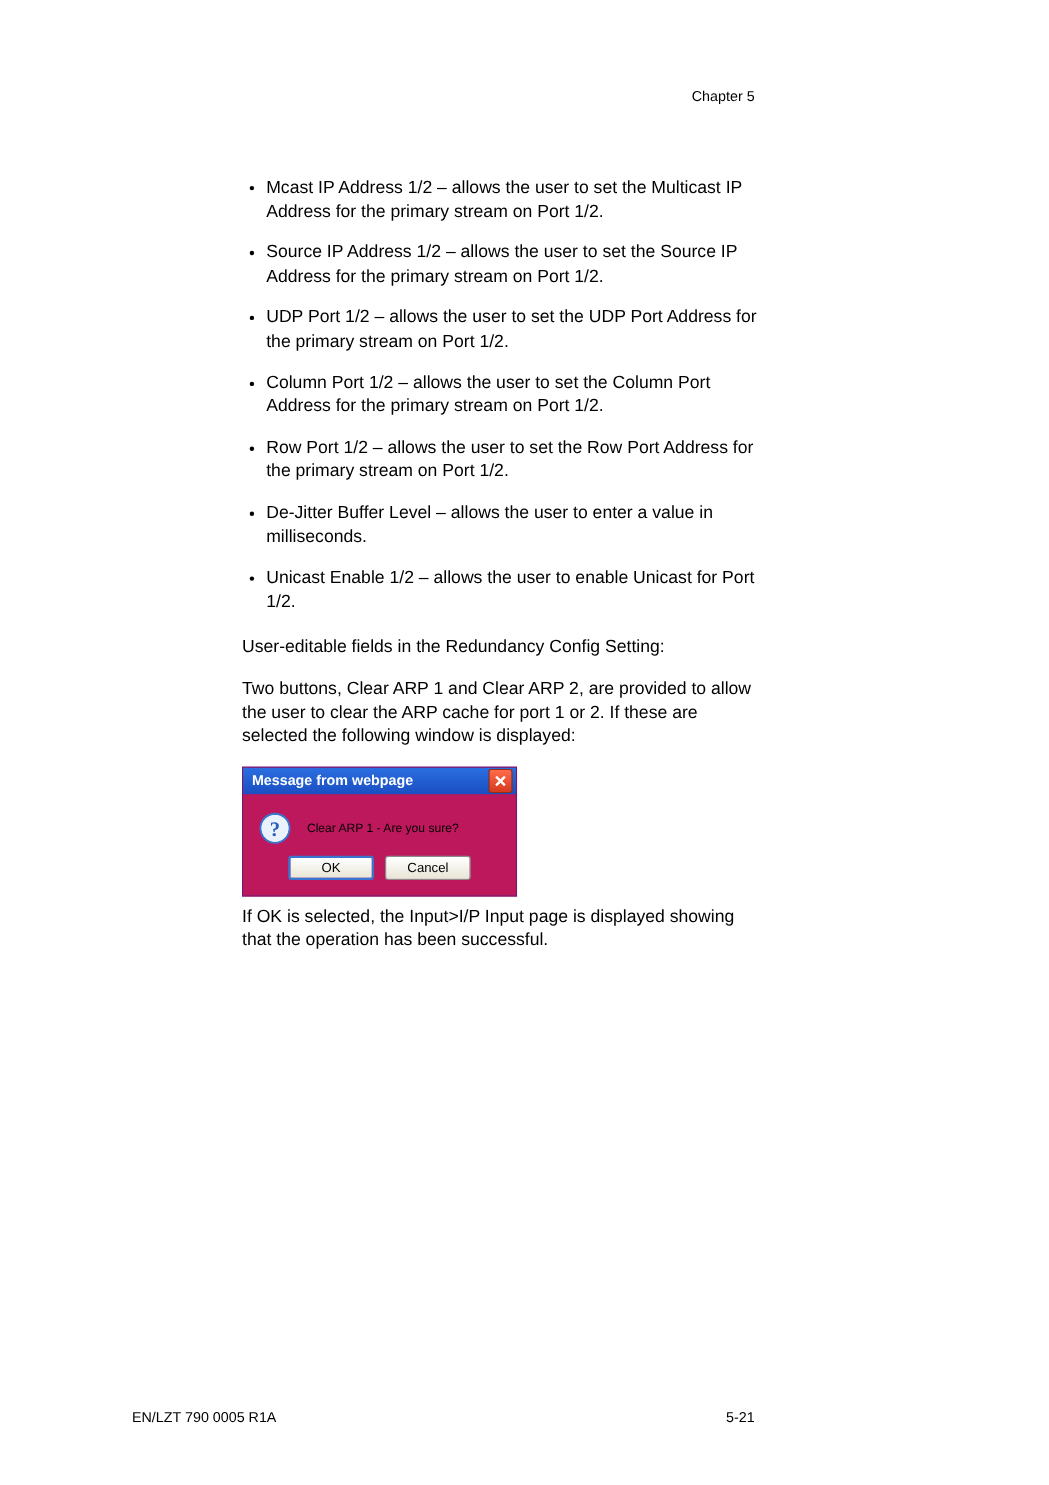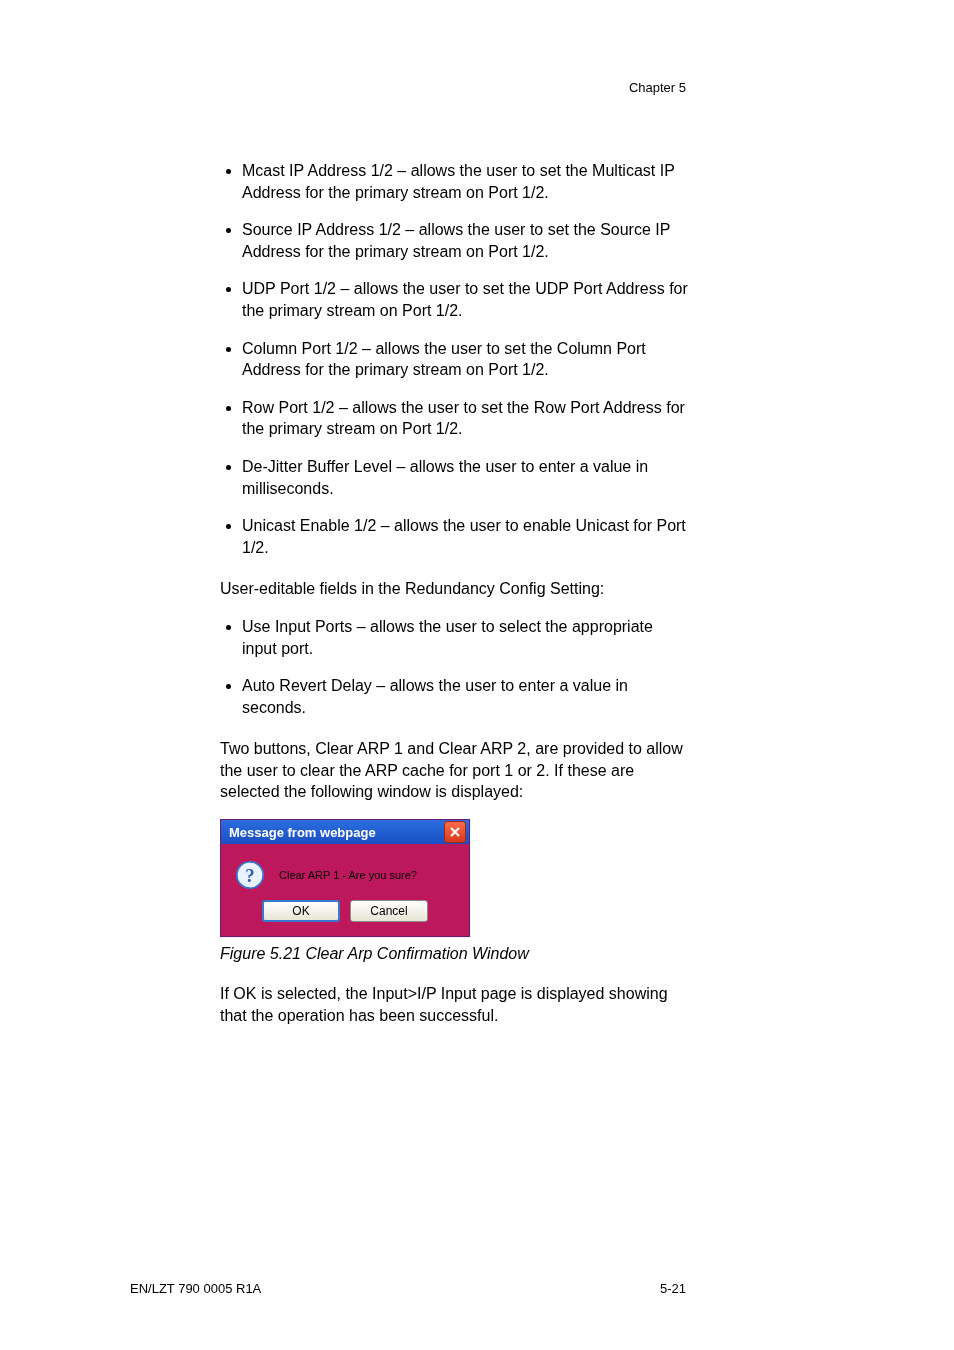--- a/index.html
+++ b/index.html
@@ -113,21 +113,21 @@
     border: 2px solid #3a76d0;
   }
   .fig-caption {
     font-size: 16px;
     font-style: italic;
     margin: 8px 0 20px 0;
   }
   .footer {
     position: absolute;
     bottom: 54px;
-    left: 130px;
+    left: 120px;
     right: 112px;
     display: flex;
     justify-content: space-between;
     font-size: 13px;
   }
 </style>
 </head>
 <body>
 
 <div class="page">
@@ -140,24 +140,20 @@
       <li><span class="bold">Source IP Address 1/2</span><span> – allows the user to set the Source IP Address for the primary stream on Port 1/2.</span></li>
       <li><span class="bold">UDP Port 1/2</span><span> – allows the user to set the UDP Port Address for the primary stream on Port 1/2.</span></li>
       <li><span class="bold">Column Port 1/2</span><span> – allows the user to set the Column Port Address for the primary stream on Port 1/2.</span></li>
       <li><span class="bold">Row Port 1/2</span><span> – allows the user to set the Row Port Address for the primary stream on Port 1/2.</span></li>
       <li><span class="bold">De</span><span>-</span><span class="bold">Jitter Buffer Level</span><span> – allows the user to enter a value in milliseconds.</span></li>
       <li><span class="bold">Unicast Enable 1/2</span><span> – allows the user to enable Unicast for Port 1/2.</span></li>
     </ul>
 
     <p class="para">User-editable fields in the Redundancy Config Setting:</p>
 
-    <ul class="bullets">
-      <li><span class="bold">Use Input Ports</span><span> – allows the user to select the appropriate input port.</span></li>
-      <li><span class="bold">Auto Revert Delay</span><span> – allows the user to enter a value in seconds.</span></li>
-    </ul>
 
     <p class="para">
       <span>Two buttons, </span><span class="bold">Clear ARP 1</span><span> and </span><span class="bold">Clear ARP 2</span><span>, are provided to allow the user to clear the ARP cache for port 1 or 2. If these are selected the following window is displayed:</span>
     </p>
 
     <div class="dialog">
       <div class="titlebar">
         <span class="titletext">Message from webpage</span>
         <div class="closebtn">
           <svg width="12" height="12" viewBox="0 0 12 12">
@@ -173,23 +169,20 @@
           <text x="16" y="23" text-anchor="middle" font-family="Georgia, serif" font-size="20" font-weight="bold" fill="#2a5db8">?</text>
         </svg>
         <div class="dlgtext">Clear ARP 1 - Are you sure?</div>
       </div>
       <div class="dlgbtns">
         <div class="dlgbtn default">OK</div>
         <div class="dlgbtn">Cancel</div>
       </div>
     </div>
 
-    <p class="fig-caption">
-      <span>Figure 5.21</span> <span>Clear Arp Confirmation Window</span>
-    </p>
 
     <p class="para">
       <span>If </span><span class="bold">OK</span><span> is selected, the Input&gt;I/P Input page is displayed showing that the operation has been successful.</span>
     </p>
   </div>
 
   <div class="footer">
     <span>EN/LZT 790 0005 R1A</span>
     <span>5-21</span>
   </div>

